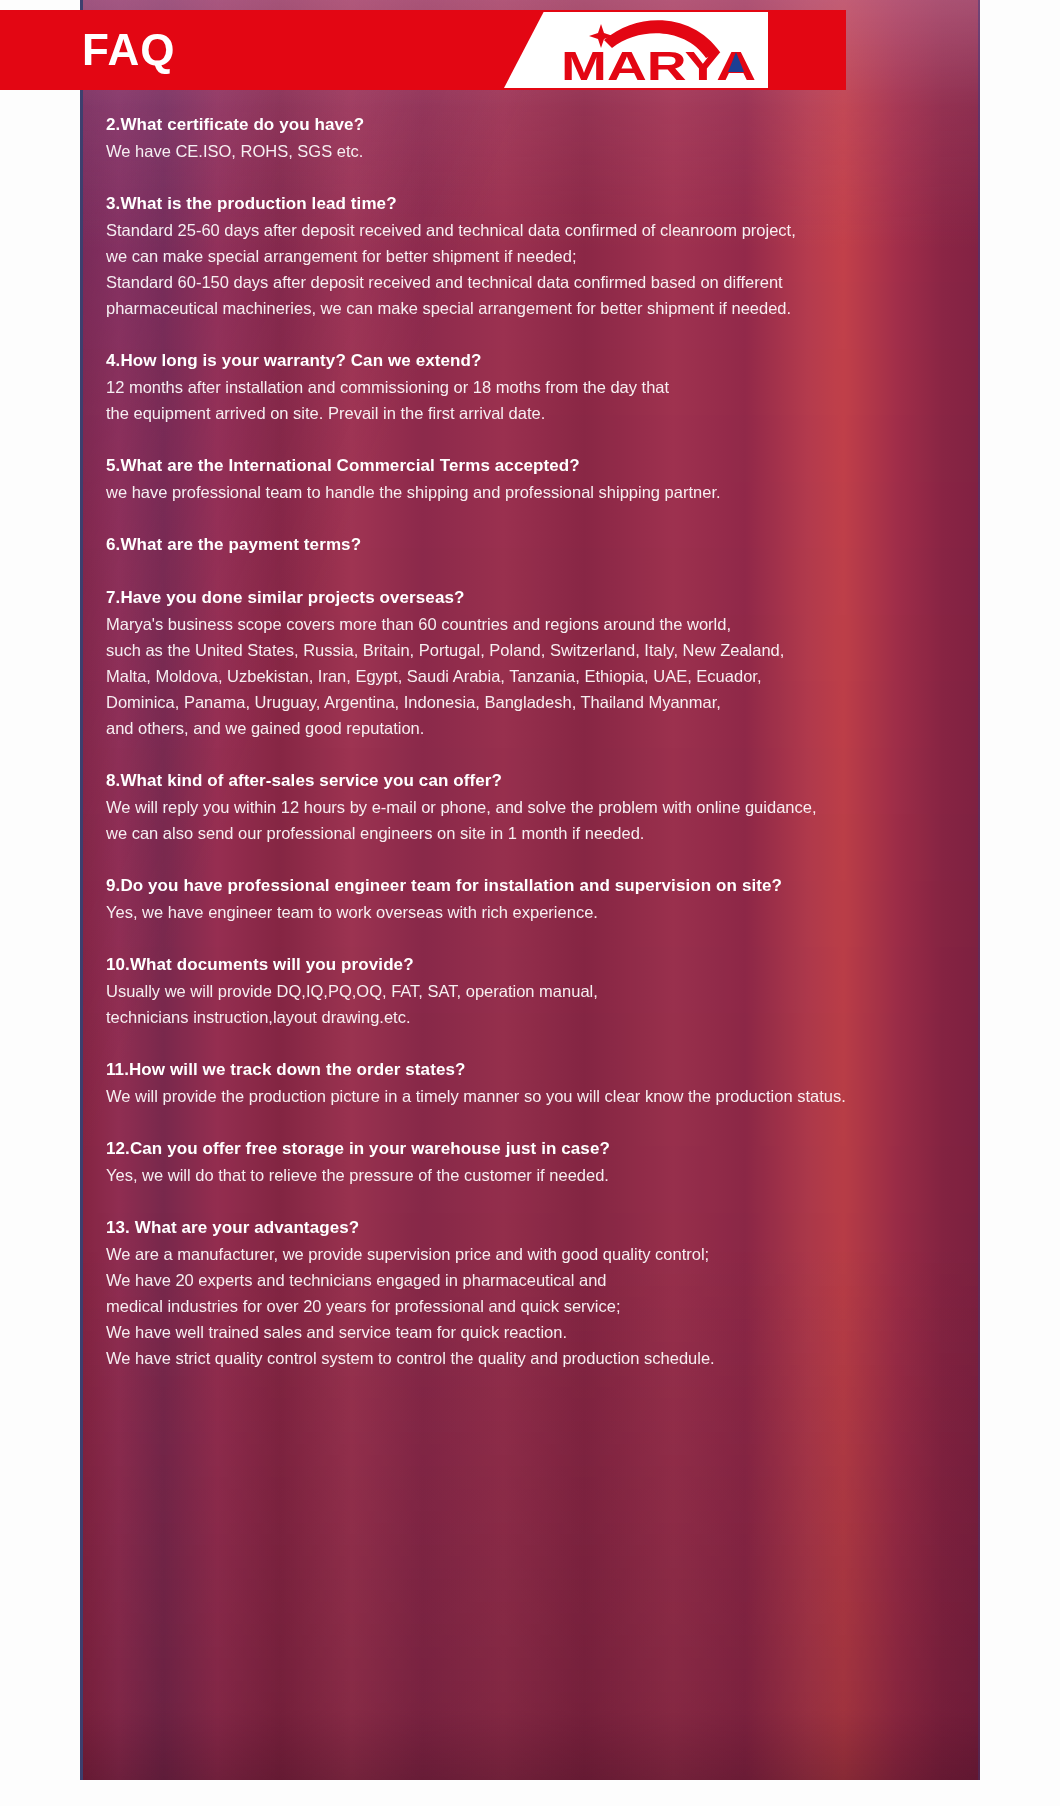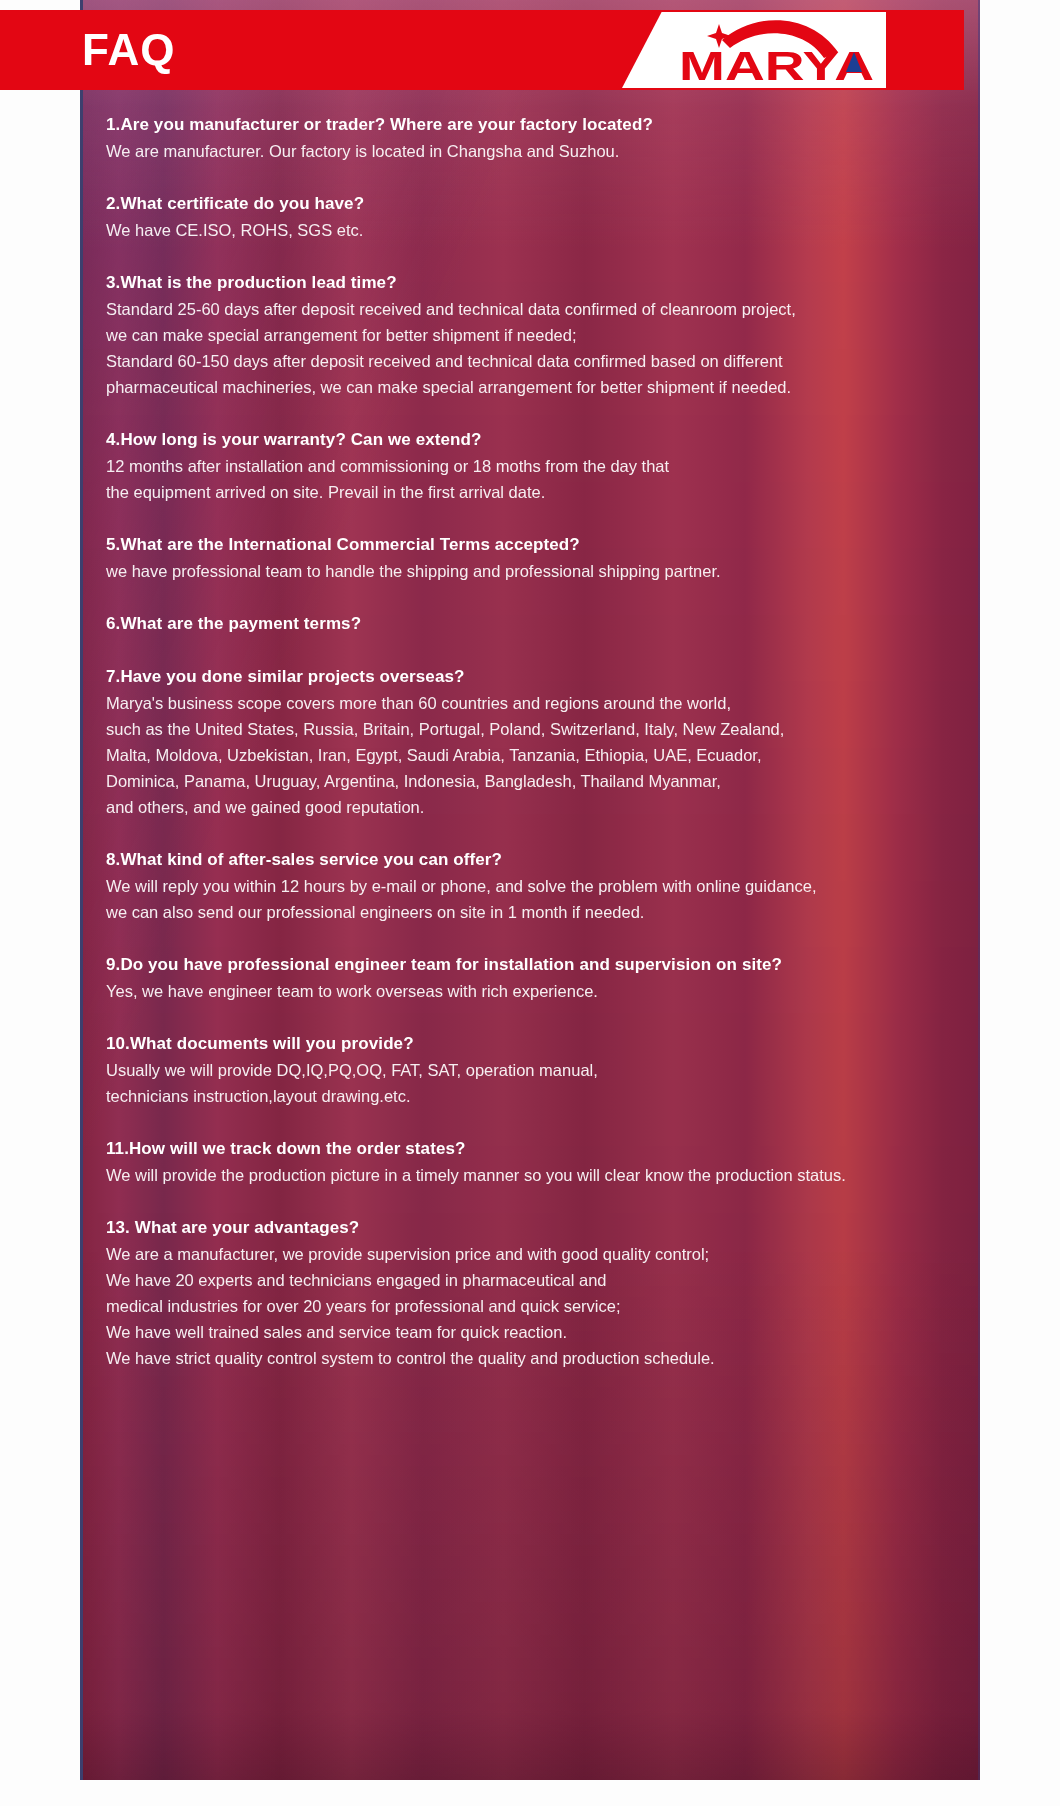--- a/index.html
+++ b/index.html
@@ -44,21 +44,21 @@
     font-size:16.5px;
     font-weight:400;
     line-height:26px;
     color:rgba(255,255,255,0.92);
     letter-spacing:0;
   }
   
   .banner{
     position:absolute;
     left:0;top:10px;
-    width:964px;height:80px;
+    width:846px;height:80px;
     background:#e30613;
     z-index:5;
   }
   .banner h1{
     position:absolute;
     left:82px;top:50%;
     transform:translateY(-50%);
     margin:0;
     font-size:44px;
     font-weight:700;
@@ -74,24 +74,20 @@
   }
   .logo-plate svg{display:block;width:264px;height:76px;}
 </style>
 </head>
 <body>
 
 <div class="page">
 
   <div class="panel">
     <div class="faq-list">
-  <section class="faq-item">
-    <h2 class="q">1.Are you manufacturer or trader? Where are your factory located?</h2>
-  <div class="a">We are manufacturer. Our factory is located in Changsha and Suzhou.</div>
-        </section>
 
   <section class="faq-item">
     <h2 class="q">2.What certificate do you have?</h2>
   <div class="a">We have CE.ISO, ROHS, SGS etc.</div>
         </section>
 
   <section class="faq-item">
     <h2 class="q">3.What is the production lead time?</h2>
   <div class="a">Standard 25-60 days after deposit received and technical data confirmed of cleanroom project,</div>
           <div class="a">we can make special arrangement for better shipment if needed;</div>
@@ -138,20 +134,24 @@
     <h2 class="q">10.What documents will you provide?</h2>
   <div class="a">Usually we will provide DQ,IQ,PQ,OQ, FAT, SAT, operation manual,</div>
           <div class="a">technicians instruction,layout drawing.etc.</div>
         </section>
 
   <section class="faq-item">
     <h2 class="q">11.How will we track down the order states?</h2>
   <div class="a">We will provide the production picture in a timely manner so you will clear know the production status.</div>
         </section>
 
+  <section class="faq-item">
+    <h2 class="q">12.Can you offer free storage in your warehouse just in case?</h2>
+  <div class="a">Yes, we will do that to relieve the pressure of the customer if needed.</div>
+        </section>
 
   <section class="faq-item">
     <h2 class="q">13. What are your advantages?</h2>
   <div class="a">We are a manufacturer, we provide supervision price and with good quality control;</div>
           <div class="a">We have 20 experts and technicians engaged in pharmaceutical and</div>
           <div class="a">medical industries for over 20 years for professional and quick service;</div>
           <div class="a">We have well trained sales and service team for quick reaction.</div>
           <div class="a">We have strict quality control system to control the quality and production schedule.</div>
         </section>
 </div>

